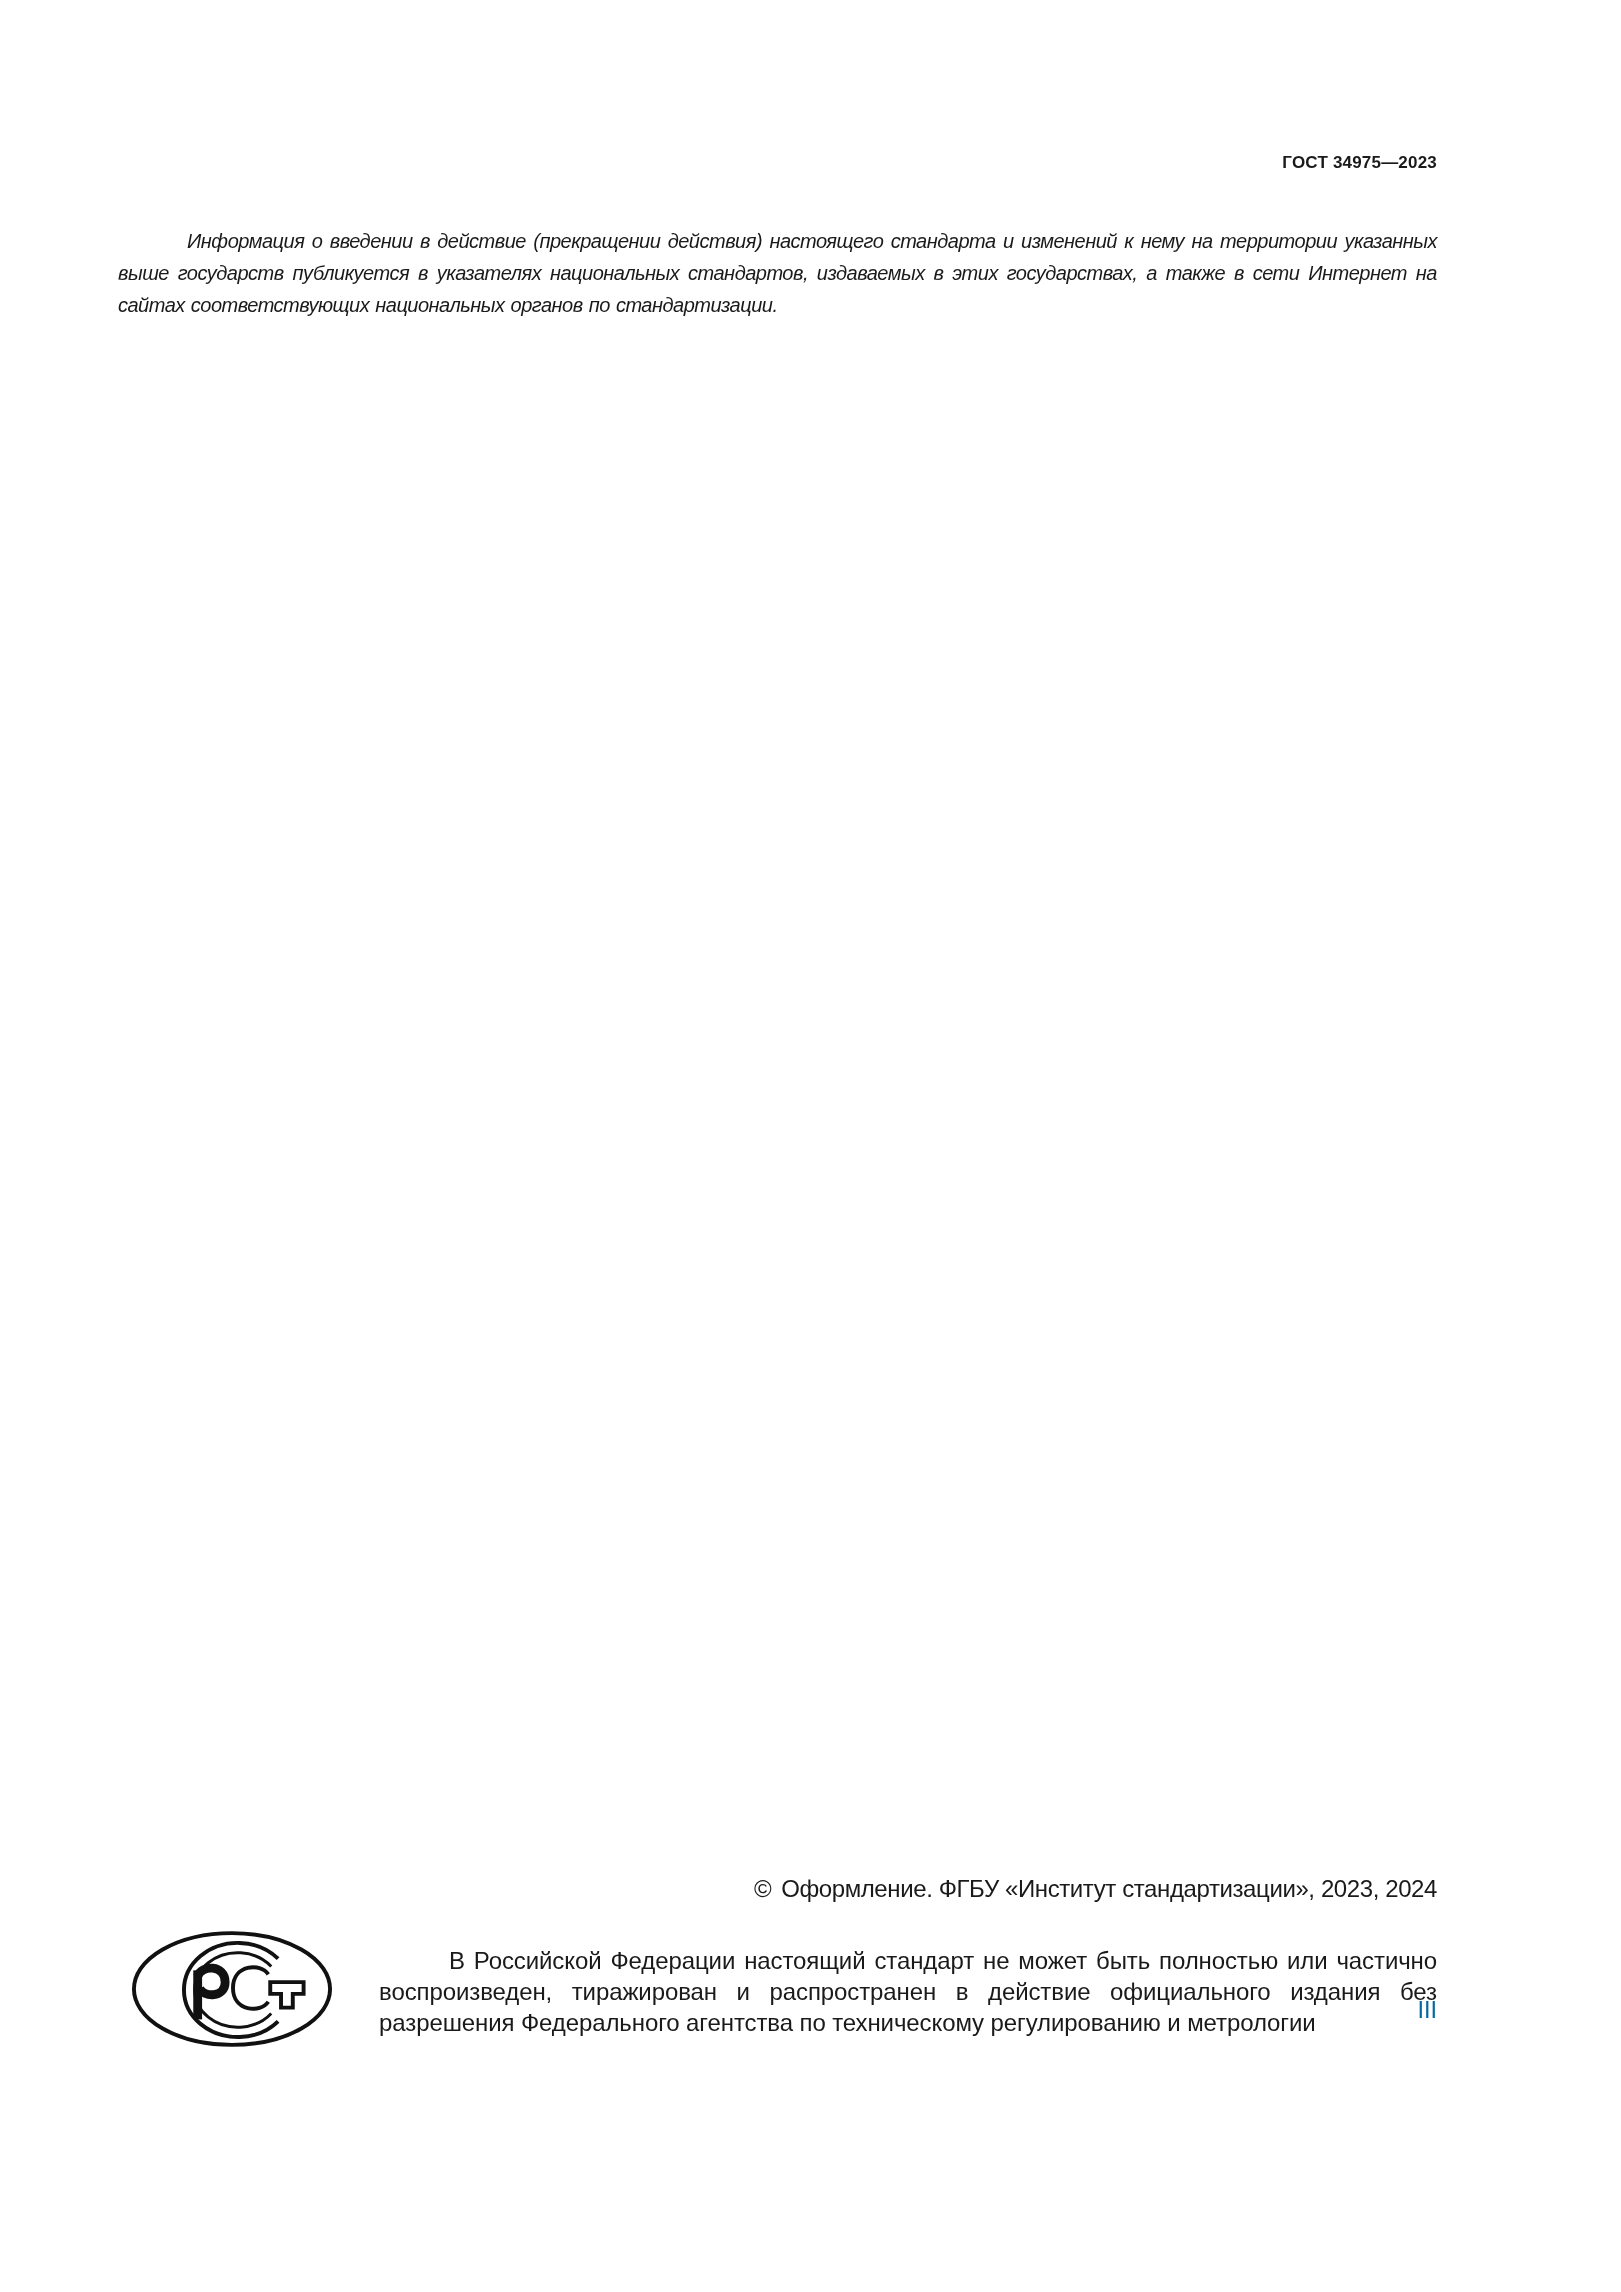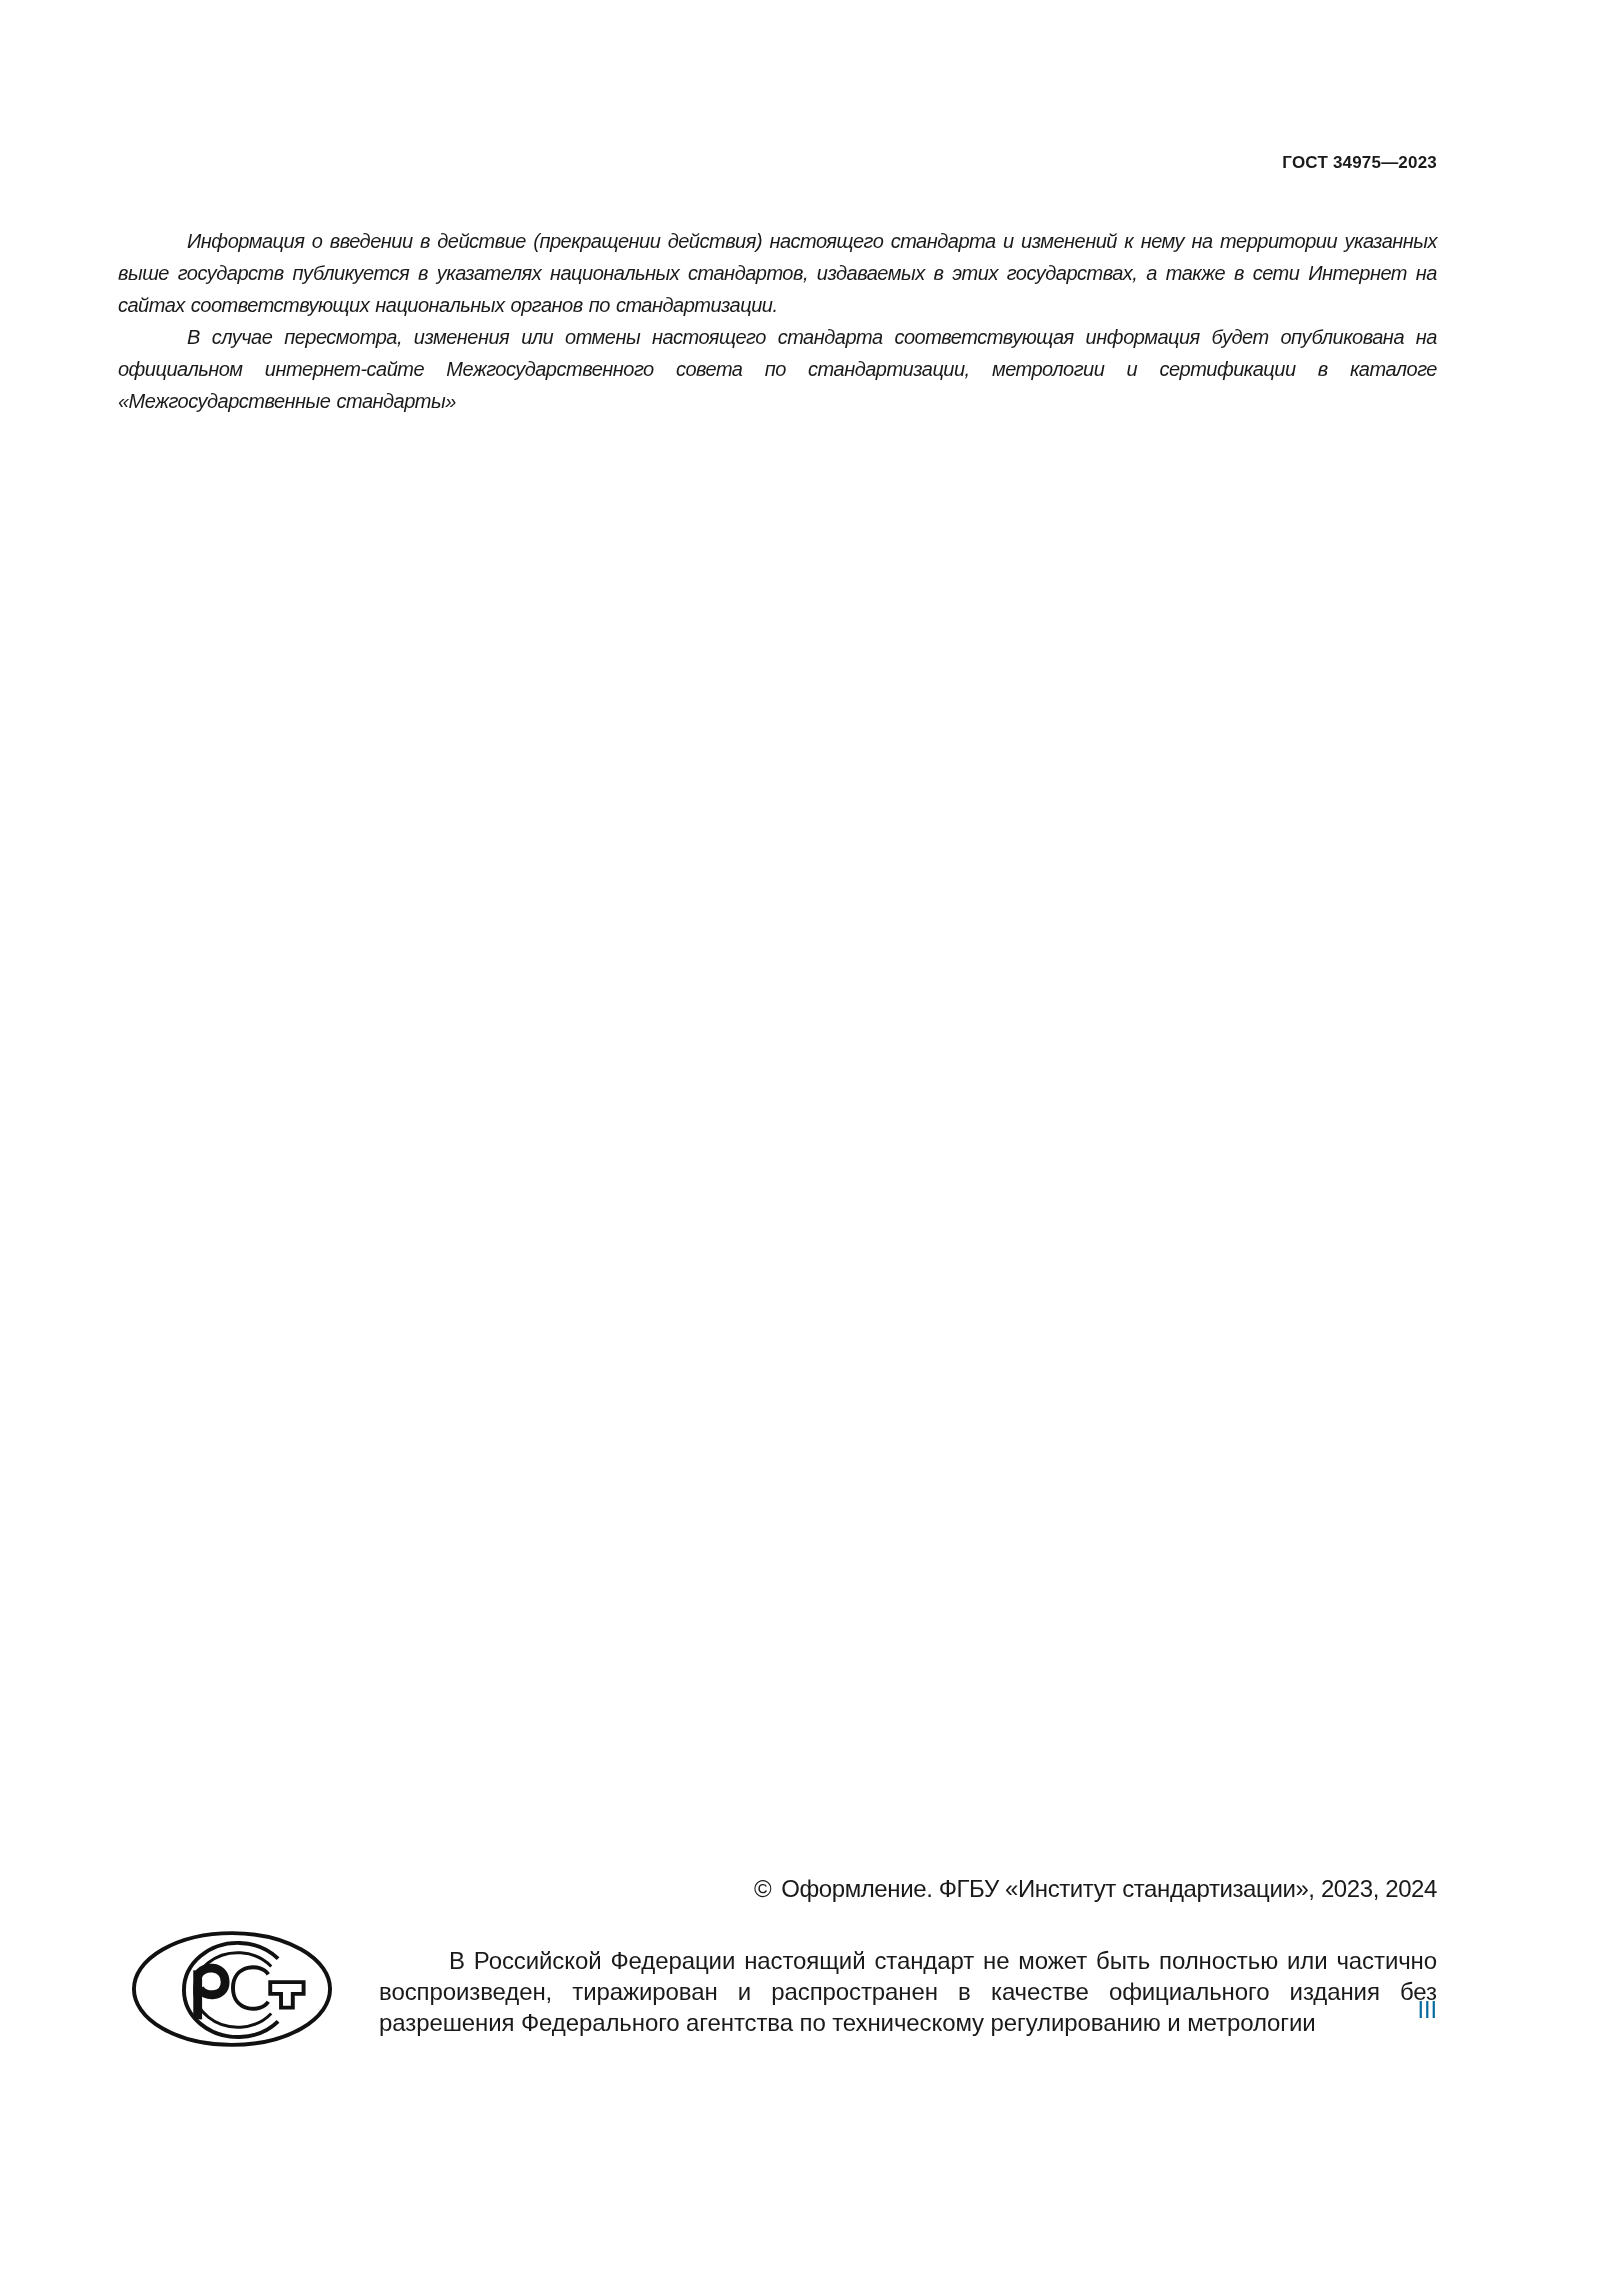--- a/index.html
+++ b/index.html
@@ -86,21 +86,20 @@
     color: #0369a1;
   }
 </style>
 </head>
 <body>
 
 <div class="header-code">ГОСТ 34975—2023</div>
 
 <div class="intro">
   <p>Информация о введении в действие (прекращении действия) настоящего стандарта и изменений к нему на территории указанных выше государств публикуется в указателях национальных стандартов, издаваемых в этих государствах, а также в сети Интернет на сайтах соответствующих национальных органов по стандартизации.</p>
-  <p>В случае пересмотра, изменения или отмены настоящего стандарта соответствующая информация будет опубликована на официальном интернет-сайте Межгосударственного совета по стандартизации, метрологии и сертификации в каталоге «Межгосударственные стандарты»</p>
 </div>
 
 <div class="copyright">
   <span class="sym">©</span><span>Оформление. ФГБУ «Институт стандартизации», 2023, 2024</span>
 </div>
 
 <div class="logo">
   <svg width="202" height="120" viewBox="0 0 206 122" xmlns="http://www.w3.org/2000/svg">
 
     <ellipse cx="103" cy="61" rx="100" ry="57" fill="none" stroke="#111" stroke-width="4"></ellipse>
@@ -112,17 +111,17 @@
     <path d="M 68 92 L 68 42" stroke="#111" stroke-width="9" fill="none"></path>
     <path d="M 68 48 C 72 36, 96 36, 96 54 C 96 70, 74 70, 70 60" stroke="#111" stroke-width="9" fill="none"></path>
 
     <path d="M 140 46 C 132 34, 104 36, 104 60 C 104 84, 132 86, 140 74" stroke="#111" stroke-width="4" fill="none"></path>
 
     <path d="M 142 54 L 176 54 L 176 66 L 165 66 L 165 80 L 153 80 L 153 66 L 142 66 Z" fill="#fff" stroke="#111" stroke-width="4" stroke-linejoin="miter"></path>
   </svg>
 </div>
 
 <div class="rights">
-  <p>В Российской Федерации настоящий стандарт не может быть полностью или частично воспроизведен, тиражирован и распространен в качестве официального издания без разрешения Федерального агентства по техническому регулированию и метрологии</p>
+  <p>В Российской Федерации настоящий стандарт не может быть полностью или частично воспроизведен, тиражирован и распространен в действие официального издания без разрешения Федерального агентства по техническому регулированию и метрологии</p>
 </div>
 
 <div class="page-number">III</div>
 
 
 </body></html>

